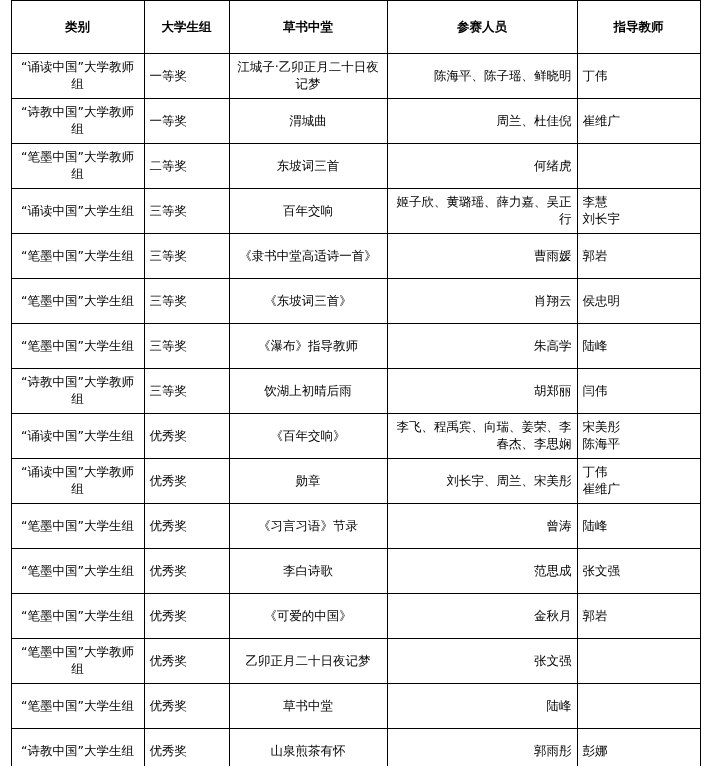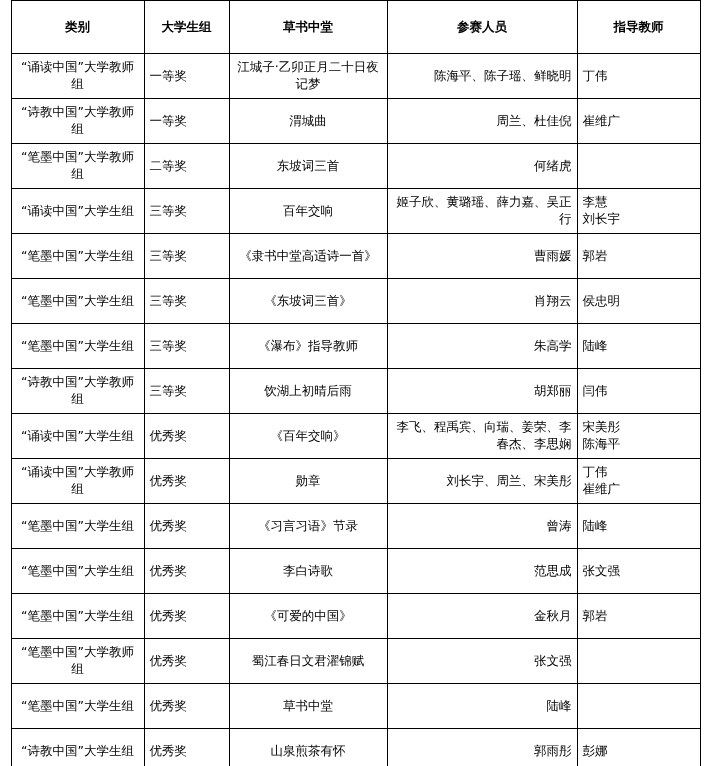--- a/index.html
+++ b/index.html
@@ -183,21 +183,21 @@
         <tr>
           <td class="cat nowrapline">“笔墨中国”大学生组</td>
           <td class="level nowrapline">优秀奖</td>
           <td class="work nowrapline">《可爱的中国》</td>
           <td class="part nowrapline">金秋月</td>
           <td class="teach nowrapline">郭岩</td>
         </tr>
         <tr>
           <td class="cat nowrapline">“笔墨中国”大学教师组</td>
           <td class="level nowrapline">优秀奖</td>
-          <td class="work nowrapline">蜀江春日文君濯锦赋</td>
+          <td class="work nowrapline">乙卯正月二十日夜记梦</td>
           <td class="part nowrapline">张文强</td>
           <td class="teach nowrapline"></td>
         </tr>
         <tr>
           <td class="cat nowrapline">“笔墨中国”大学生组</td>
           <td class="level nowrapline">优秀奖</td>
           <td class="work nowrapline">草书中堂</td>
           <td class="part nowrapline">陆峰</td>
           <td class="teach nowrapline"></td>
         </tr>

